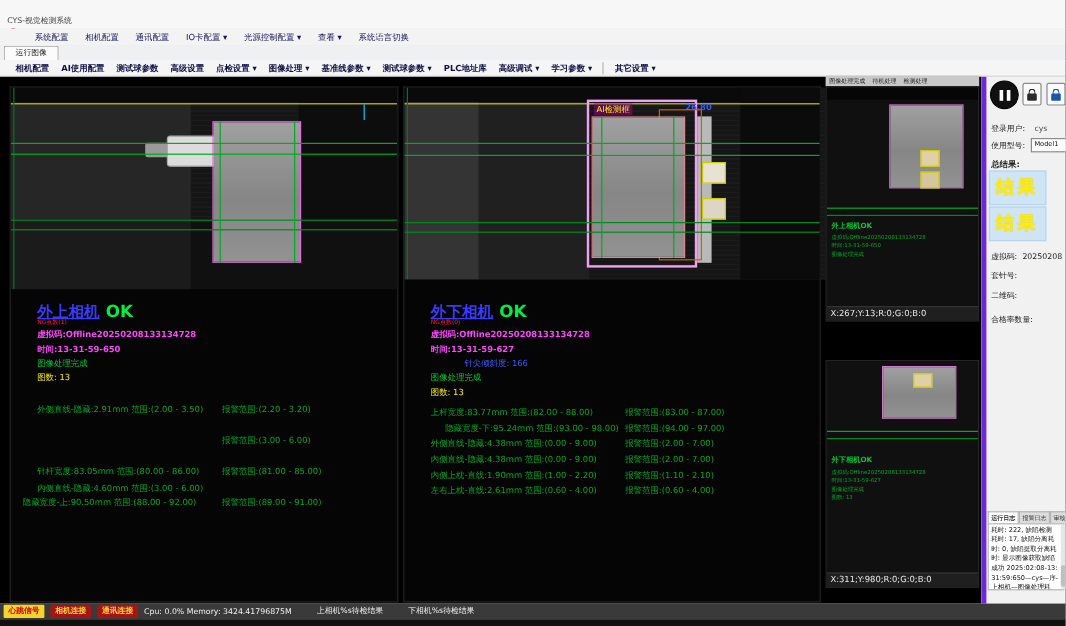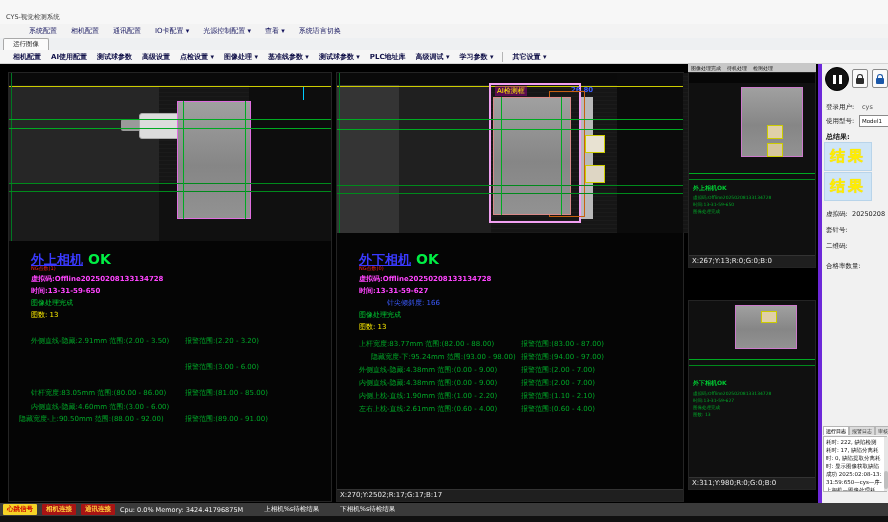--- a/index.html
+++ b/index.html
@@ -212,21 +212,20 @@
   <div class="meas-row gd f7" style="left:22px;top:279px;margin-left:12px;"><span>隐藏宽度-下:95.24mm 范围:(93.00 - 98.00)</span></div>
   <div class="meas-row gd f7" style="left:184px;top:279px;"><span>报警范围:(94.00 - 97.00)</span></div>
   <div class="meas-row gd f7" style="left:22px;top:292px;"><span>外侧直线-隐藏:4.38mm 范围:(0.00 - 9.00)</span></div>
   <div class="meas-row gd f7" style="left:184px;top:292px;"><span>报警范围:(2.00 - 7.00)</span></div>
   <div class="meas-row gd f7" style="left:22px;top:305px;"><span>内侧直线-隐藏:4.38mm 范围:(0.00 - 9.00)</span></div>
   <div class="meas-row gd f7" style="left:184px;top:305px;"><span>报警范围:(2.00 - 7.00)</span></div>
   <div class="meas-row gd f7" style="left:22px;top:318px;"><span>内侧上枕-直线:1.90mm 范围:(1.00 - 2.20)</span></div>
   <div class="meas-row gd f7" style="left:184px;top:318px;"><span>报警范围:(1.10 - 2.10)</span></div>
   <div class="meas-row gd f7" style="left:22px;top:331px;"><span>左右上枕-直线:2.61mm 范围:(0.60 - 4.00)</span></div>
   <div class="meas-row gd f7" style="left:184px;top:331px;"><span>报警范围:(0.60 - 4.00)</span></div>
-  <div class="pxbar">X:270;Y:2502;R:17;G:17;B:17</div>
 </div>
 
 <div class="abs thumbhdr">
   <span>图像处理完成</span>
   <span>待机处理</span>
   <span>检测处理</span>
 </div>
 
 <div class="abs campanel" style="left:688px;top:72px;width:128px;height:196px;background:#0c0c0c;">
   <div class="abs imgarea" style="width:126px;height:183px;background:#101010;">

